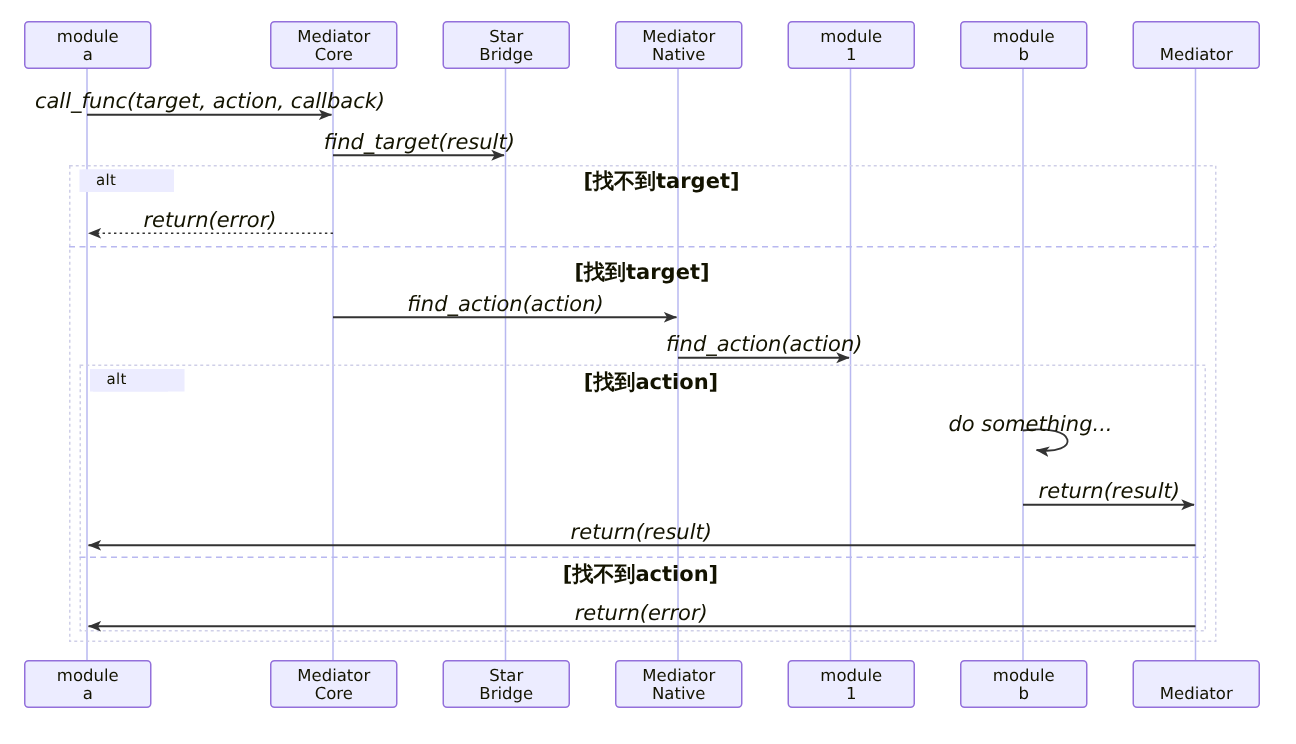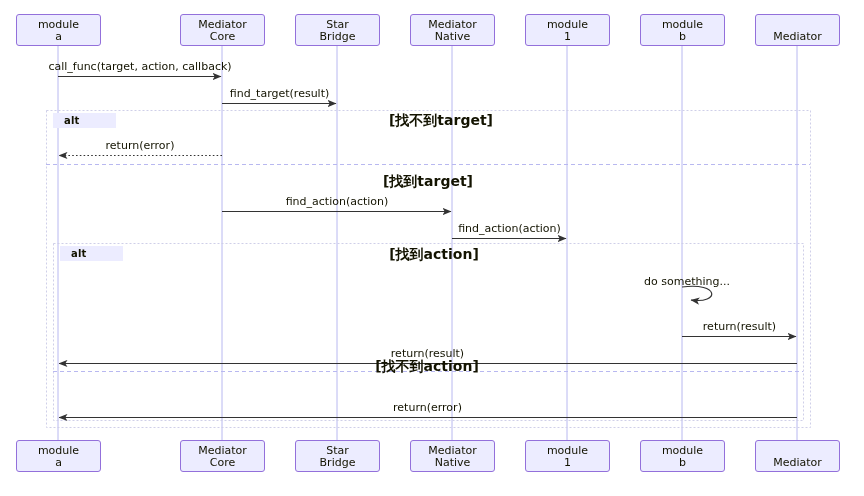--- a/index.html
+++ b/index.html
@@ -36,32 +36,33 @@
     justify-content: center;
     color: #131300;
     font-size: 11px;
     line-height: 1.1;
     text-align: center;
     padding: 2px 16px;
   }
   .msg-label {
     position: absolute;
     color: #131300;
-    font-size: 11px;
+    font-size: 14px;
     white-space: nowrap;
     text-align: right;
     transform: translateX(-50%);
+    font-style: italic;
   }
   .alt-tag {
     position: absolute;
     box-sizing: border-box;
     background: #ececff;
     color: #131300;
     font-size: 10px;
-    font-weight: bold;
+    font-weight: normal;
     display: flex;
     align-items: center;
     padding-left: 9px;
     letter-spacing: .2px;
   }
   .alt-cond {
     position: absolute;
     color: #131300;
     font-size: 14px;
     font-weight: bold;
@@ -158,21 +159,21 @@
       <div class="participant-box" style="left: 755px; top: 440px; width: 85px; height: 32px; background: rgb(236, 236, 255); border-color: rgb(147, 112, 219);">
         <span>Mediator</span>
       </div>
     </div>
   <div id="fragment-tags">
       <div class="alt-tag" style="left: 55px; top: 113px; width: 61px; height: 15px;">alt</div>
       <div class="alt-cond" style="left: 441px; top: 112px;">[找不到target]</div>
       <div class="alt-cond" style="left: 428px; top: 173px;">[找到target]</div>
       <div class="alt-tag" style="left: 62px; top: 246px; width: 61px; height: 15px;">alt</div>
       <div class="alt-cond" style="left: 434px; top: 246px; text-align: right;">[找到action]</div>
-      <div class="alt-cond" style="left: 427px; top: 358px;">[找不到action]</div>
+      <div class="alt-cond" style="left: 427px; top: 374px;">[找不到action]</div>
     </div>
   <div id="message-labels">
       <div class="msg-label" style="left: 140px; top: 60px;">call_func(target, action, callback)</div>
       <div class="msg-label" style="left: 279.5px; top: 87px;">find_target(result)</div>
       <div class="msg-label" style="left: 140px; top: 139px;">return(error)</div>
       <div class="msg-label" style="left: 337px; top: 195px;">find_action(action)</div>
       <div class="msg-label" style="left: 509.5px; top: 222px;">find_action(action)</div>
       <div class="msg-label" style="left: 687px; top: 275px;">do something...</div>
       <div class="msg-label" style="left: 739.5px; top: 320px;">return(result)</div>
       <div class="msg-label" style="left: 427.5px; top: 347px;">return(result)</div>

